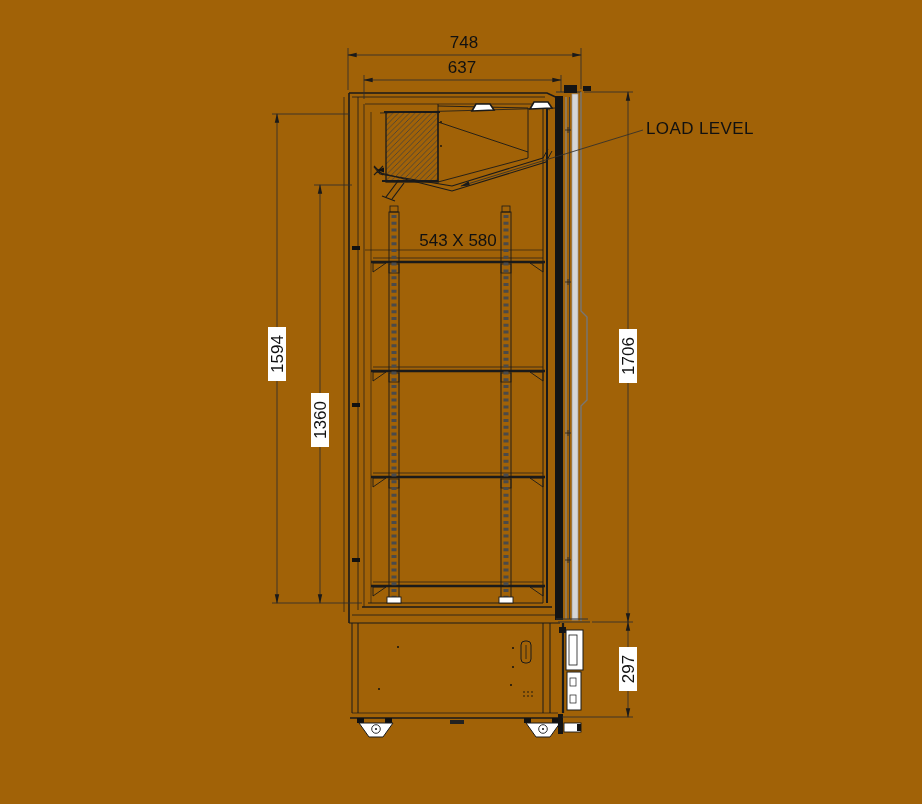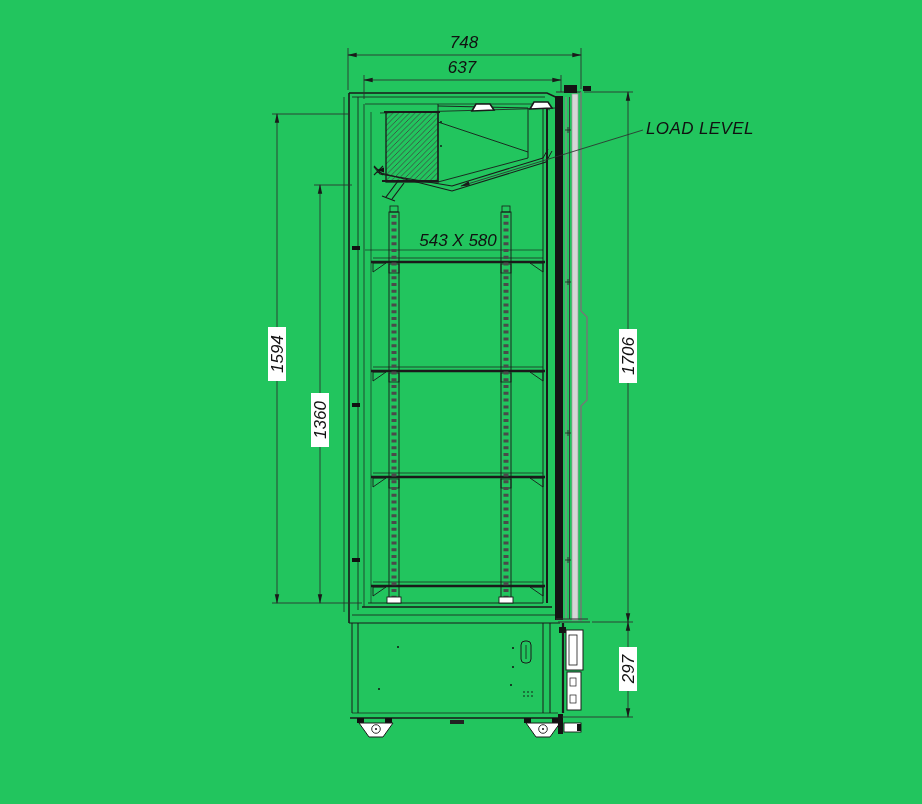--- a/index.html
+++ b/index.html
@@ -1,17 +1,17 @@
 <!DOCTYPE html>
 <html><head>
 <meta charset="utf-8">
 <style>
   html,body{margin:0;padding:0;background:#ffffff;}
-  .stage{position:relative;width:922px;height:804px;background:#22c55e;overflow:hidden;
-         font-family:"Liberation Sans", sans-serif;font-style:italic;}
+  .stage{position:relative;width:922px;height:804px;background:#a16207;overflow:hidden;
+         font-family:"Liberation Sans", sans-serif;}
   svg{position:absolute;left:0;top:0;}
   text{font-family:"Liberation Sans", sans-serif;}
 </style>
 </head>
 <body>
 
 <div class="stage">
 <svg height="804" viewBox="0 0 922 804" width="922">
 
   <defs>

